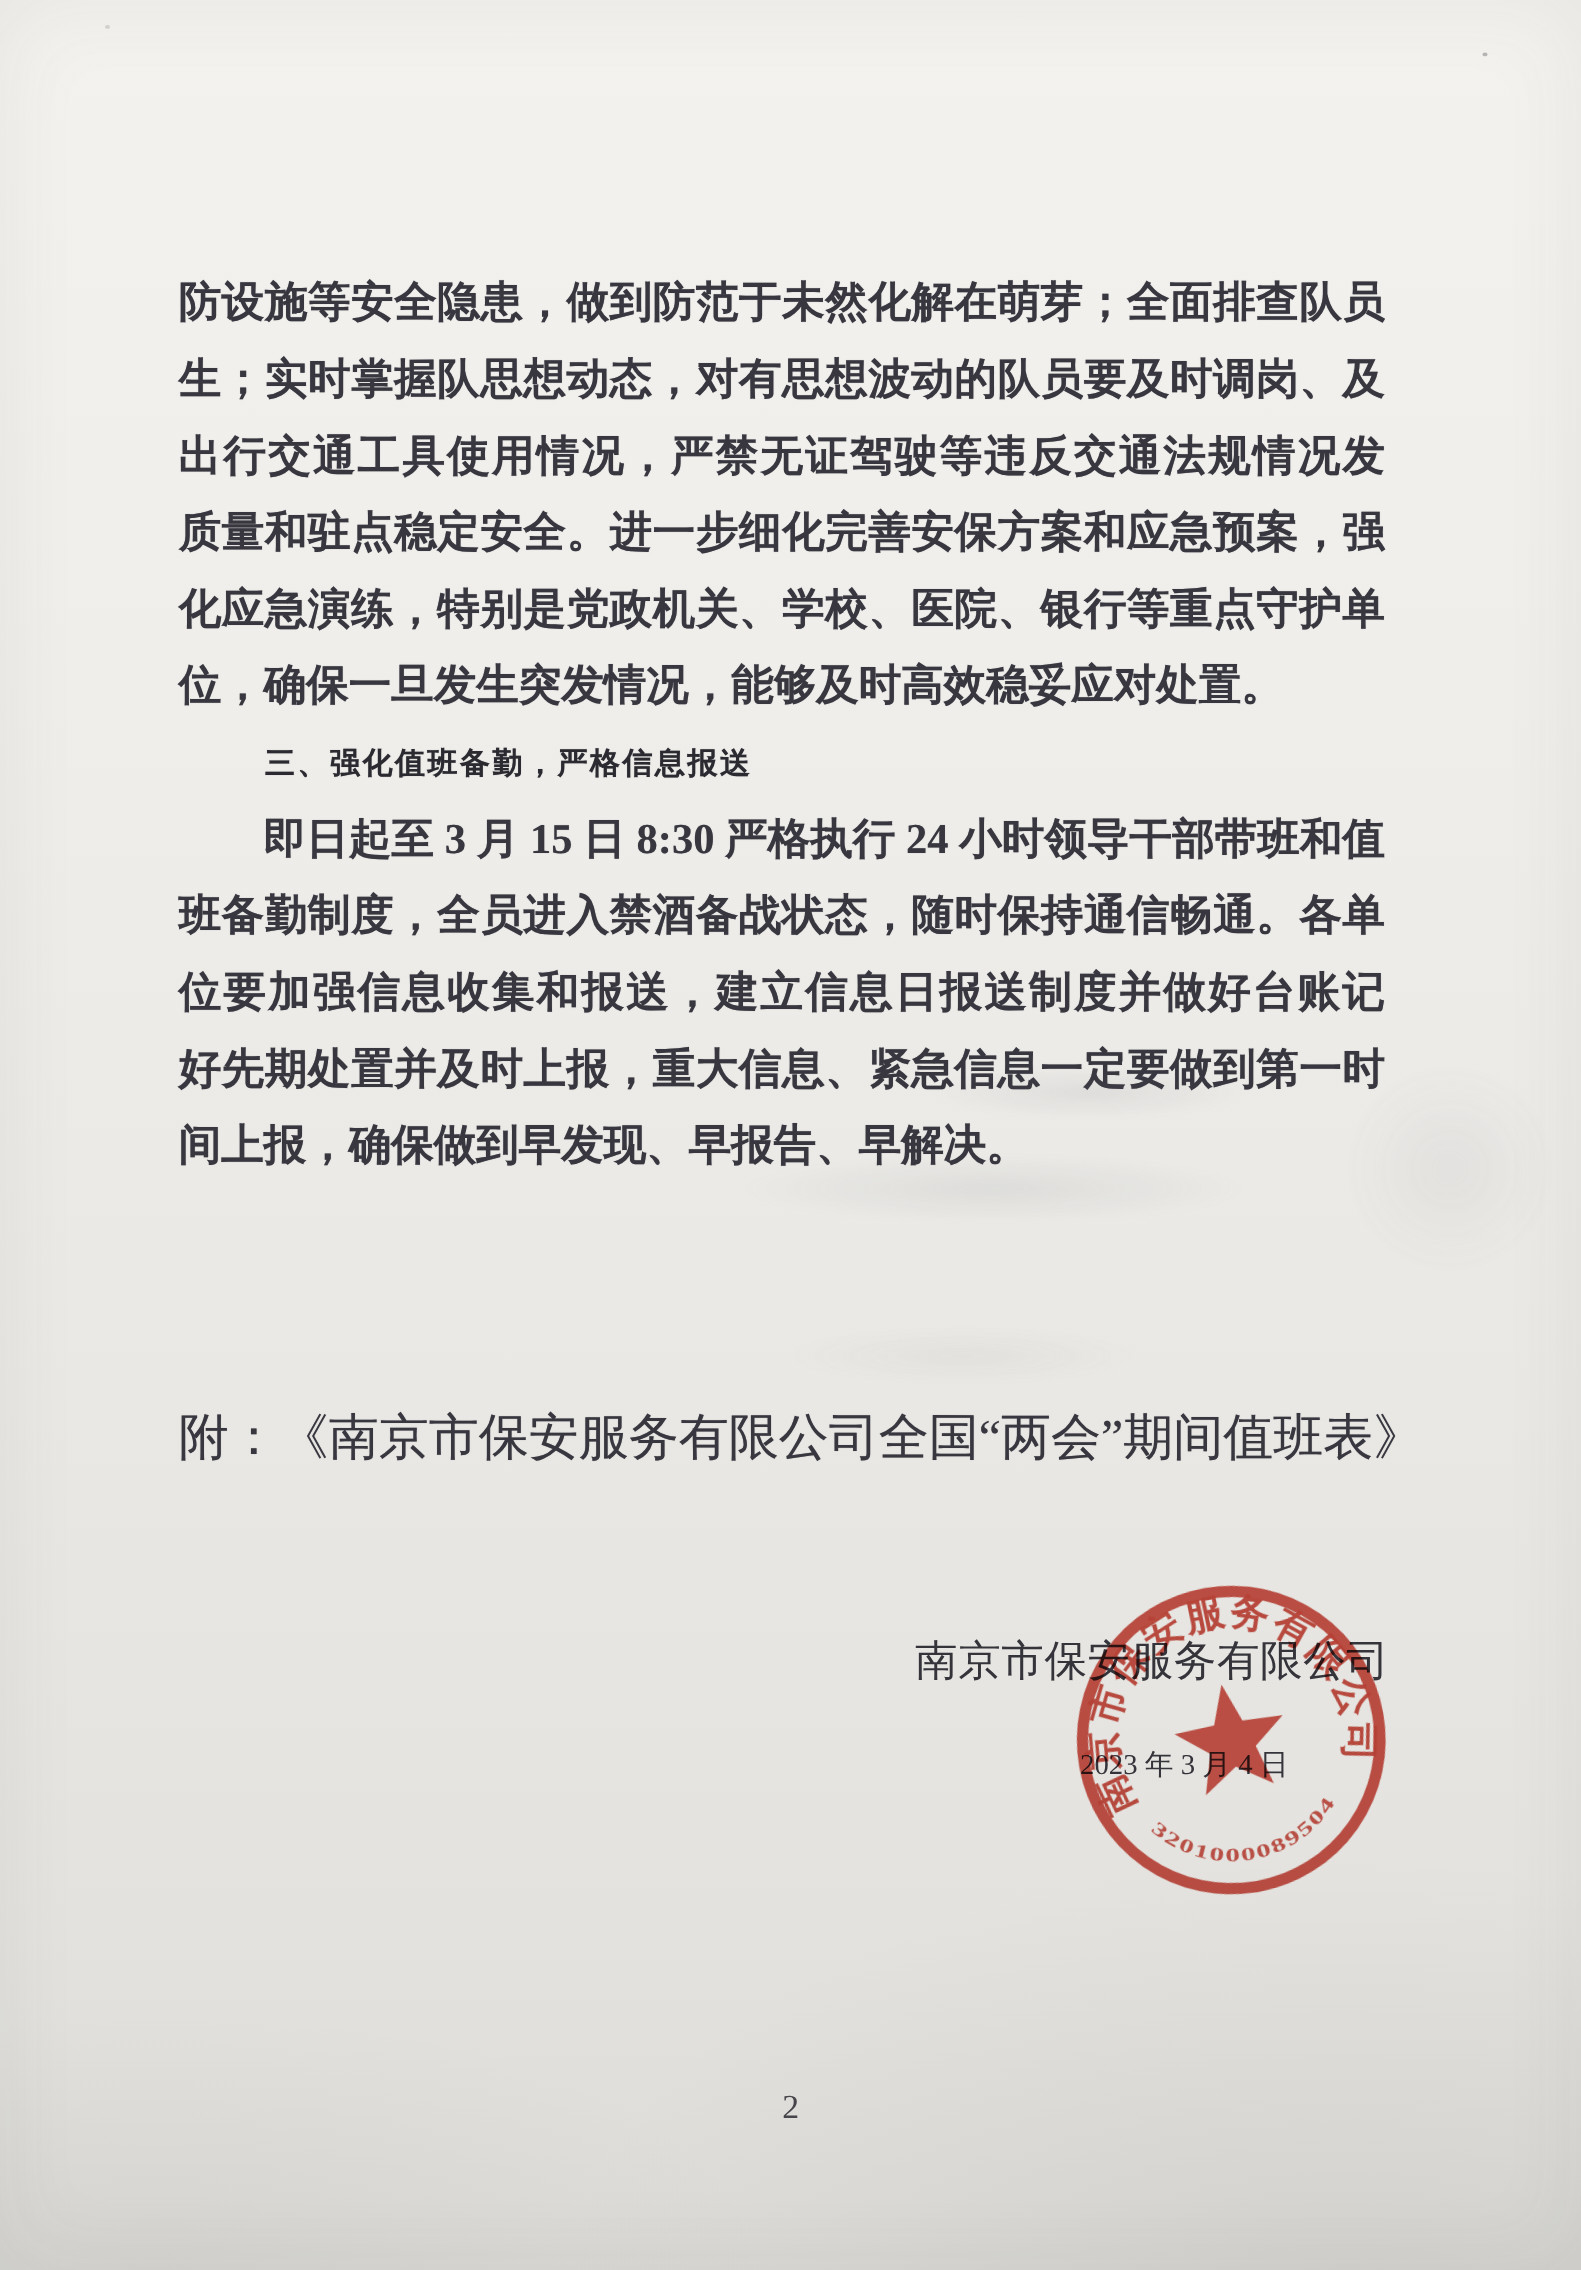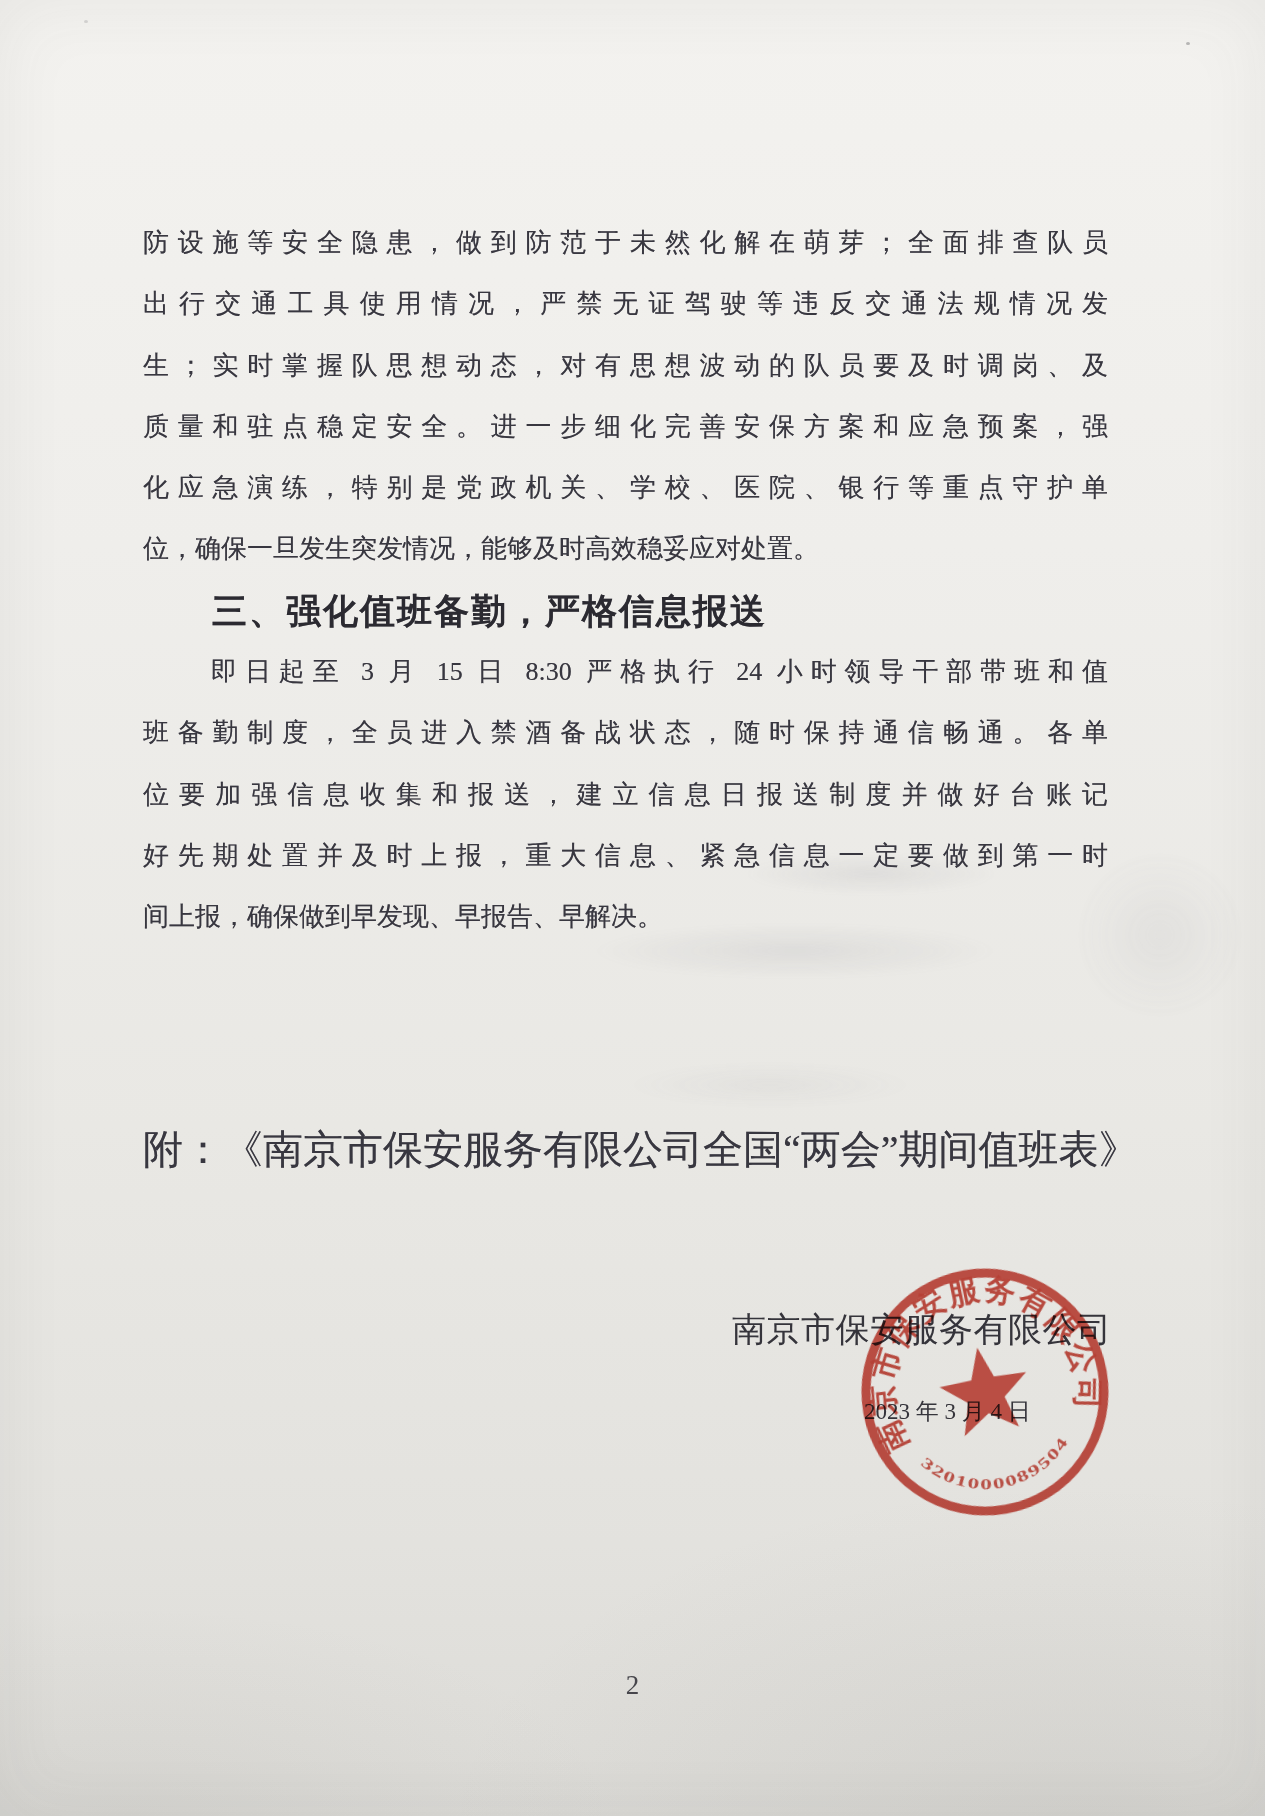--- a/index.html
+++ b/index.html
@@ -14,33 +14,34 @@
       linear-gradient(180deg,#f3f2ef 0%, #efeeeb 30%, #e9e8e4 62%, #e3e2de 85%, #dcdbd7 100%);
     box-shadow: inset 0 0 70px rgba(70,70,65,0.07);
     font-family:"Liberation Serif","DejaVu Serif",serif;
     color:#35343b;
   }
   .body-text{
     position:absolute; left:143px; top:212px; width:965px;
   }
   .line{
     height:61.3px; line-height:61.3px;
-    font-size:26px;
+    font-size:34px;
     text-align:justify;
     white-space:nowrap;
     color:#383740;
     text-shadow:0 0 .6px rgba(56,55,64,.55);
+    font-weight:bold;
   }
   .fill{ text-align-last:justify; white-space:normal; }
   .fill-indent{ text-align-last:justify; white-space:normal; padding-left:68px; }
   .end{ text-align-last:left; }
   .heading{
     font-family:"Liberation Sans","DejaVu Sans",sans-serif;
     font-weight:700; letter-spacing:2px;
-    padding-left:69px; font-size:35px; color:#2b2a31;
+    padding-left:69px; font-size:24px; color:#2b2a31;
     text-align-last:left;
   }
   .attachment-line{
     position:absolute; left:143px; top:1119px; height:61.3px; line-height:61.3px;
     font-size:40px; color:#383740; text-shadow:0 0 .6px rgba(56,55,64,.55);
   }
   .signature-line{
     position:absolute; left:732px; top:1310px; height:40px; line-height:40px;
     font-size:34px; letter-spacing:.5px; color:#35343b;
   }
@@ -67,22 +68,22 @@
   }
   .speck{ position:absolute; width:4px; height:3px; border-radius:50%; background:rgba(70,70,72,.35); }
 </style>
 </head>
 <body>
 
 <div class="page">
 
   <div class="body-text">
       <div class="line fill">防设施等安全隐患，做到防范于未然化解在萌芽；全面排查队员</div>
+      <div class="line fill">生；实时掌握队思想动态，对有思想波动的队员要及时调岗、及</div>
       <div class="line fill">出行交通工具使用情况，严禁无证驾驶等违反交通法规情况发</div>
-      <div class="line fill">生；实时掌握队思想动态，对有思想波动的队员要及时调岗、及</div>
       <div class="line fill">质量和驻点稳定安全。进一步细化完善安保方案和应急预案，强</div>
       <div class="line fill">化应急演练，特别是党政机关、学校、医院、银行等重点守护单</div>
       <div class="line end">位，确保一旦发生突发情况，能够及时高效稳妥应对处置。</div>
       <div class="line heading">三、强化值班备勤，严格信息报送</div>
       <div class="line fill-indent">即日起至 3 月 15 日 8:30 严格执行 24 小时领导干部带班和值</div>
       <div class="line fill">班备勤制度，全员进入禁酒备战状态，随时保持通信畅通。各单</div>
       <div class="line fill">位要加强信息收集和报送，建立信息日报送制度并做好台账记</div>
       <div class="line fill">好先期处置并及时上报，重大信息、紧急信息一定要做到第一时</div>
       <div class="line end">间上报，确保做到早发现、早报告、早解决。</div>
     </div>

